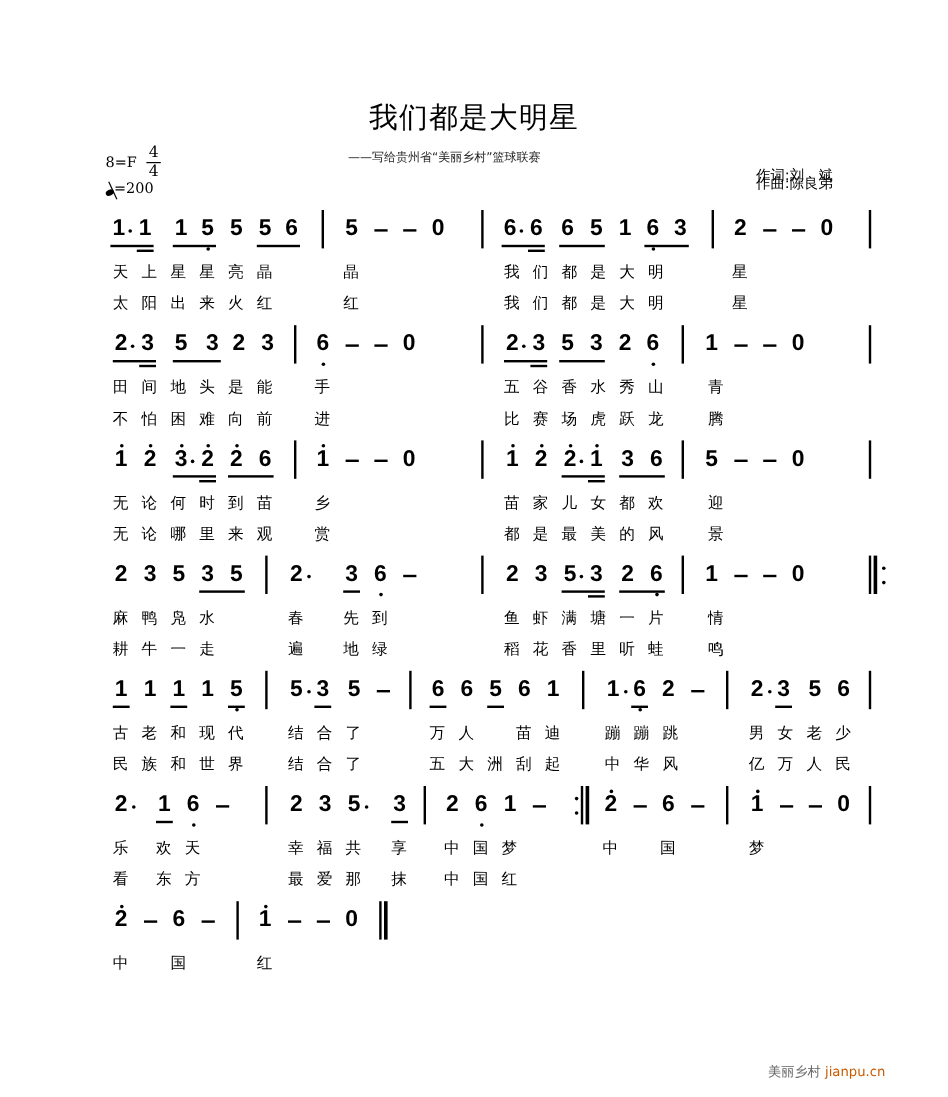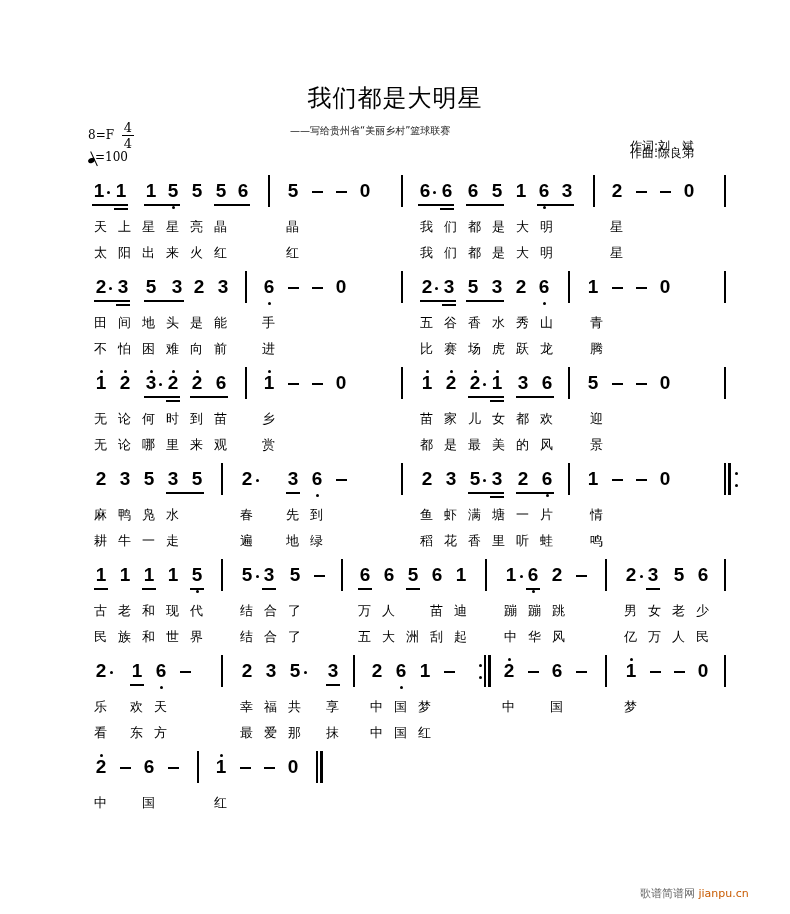--- a/index.html
+++ b/index.html
@@ -33,21 +33,21 @@
 <div class="abs subtitle">——写给贵州省“美丽乡村”篮球联赛</div>
 <div class="abs credit" style="top:138px">作词:刘　斌</div>
 <div class="abs credit" style="top:145px">作曲:陈良弟</div>
 <div class="abs key">8=F</div>
 <div class="abs timesig">
   <div>4</div>
   <div style="border-top:1px solid #000;height:0;margin:0 -1px"></div>
   <div>4</div>
 </div>
 <div class="abs tempo">
-  <span class="note"><span class="stem"></span></span><span>=100</span>
+  <span class="note"><span class="stem"></span></span><span>=200</span>
 </div>
 
 <div id="score">
     <div class="n" style="left: 92px; top: 181px;">1</div>
     <div class="dot" style="left: 107px; top: 191px;"></div>
     <div class="n" style="left: 114px; top: 181px;">1</div>
     <div class="ul" style="left: 92px; top: 204px; width: 36px;"></div>
     <div class="ul" style="left: 114px; top: 208px; width: 14px;"></div>
     <div class="n" style="left: 144px; top: 181px;">1</div>
     <div class="n" style="left: 166px; top: 181px;">5<span class="lo"></span></div>
@@ -431,13 +431,13 @@
     <div class="dash" style="left: 240px; top: 767px;"></div>
     <div class="dash" style="left: 264px; top: 767px;"></div>
     <div class="n" style="left: 286px; top: 757px;">0</div>
     <div class="bar" style="left: 316px; top: 751px;"></div>
     <div class="bar thick" style="left: 320px; top: 751px;"></div>
     <div class="lyr" style="left: 94px; top: 794px;">中</div>
     <div class="lyr" style="left: 142px; top: 794px;">国</div>
     <div class="lyr" style="left: 214px; top: 794px;">红</div>
   </div>
 
-<div class="abs wm"><span style="color:#666">歌谱简谱网</span> <span>jianpu.cn</span></div>
+<div class="abs wm"><span style="color:#666">美丽乡村</span> <span>jianpu.cn</span></div>
 
 </body></html>

